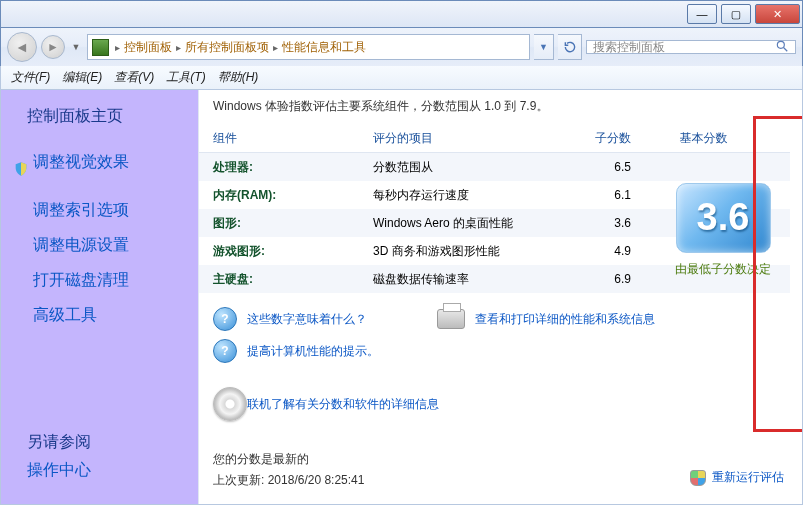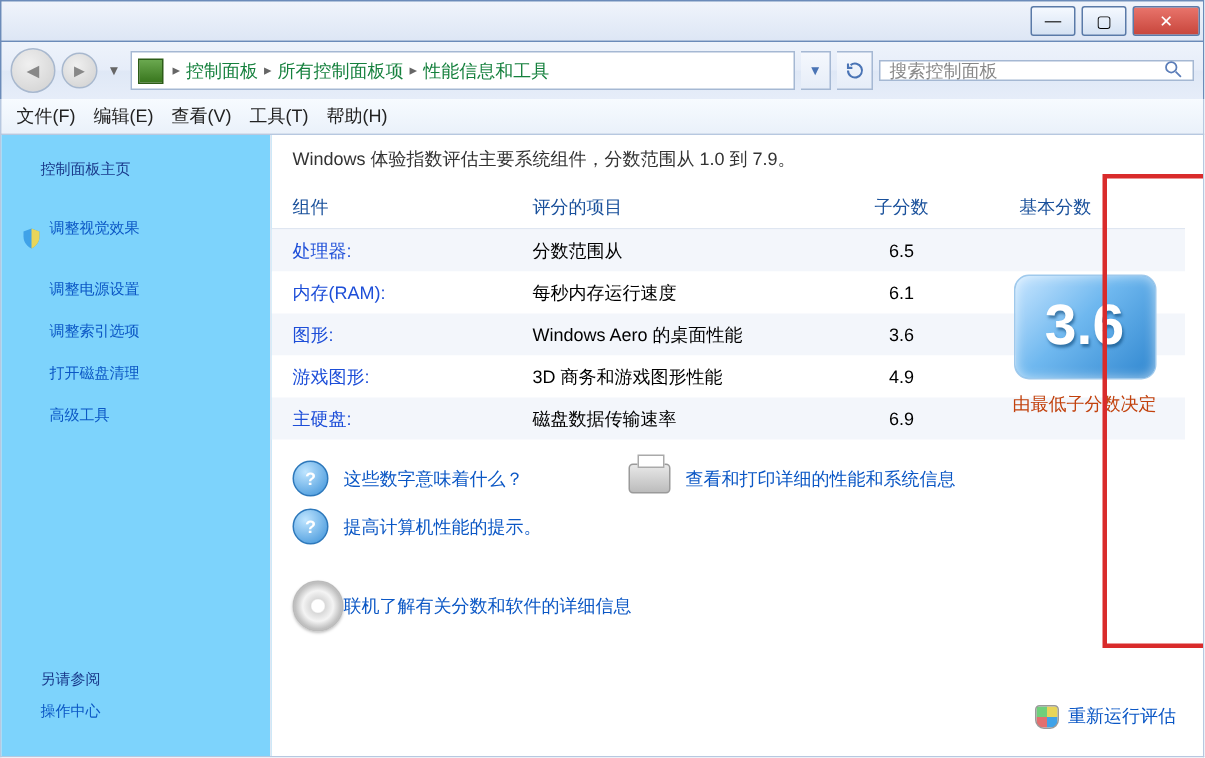--- a/index.html
+++ b/index.html
@@ -10,60 +10,60 @@
 .win-btn { width: 30px; height: 20px; margin: 0 2px; border: 1px solid #5a7aa8; border-radius: 2px; display: flex; align-items: center; justify-content: center; font-size: 11px; cursor: pointer; background: linear-gradient(#f5f9ff, #d5e2f3); }
 .win-btn.close { background: linear-gradient(#e8746b, #c8463c); color: #fff; width: 45px; }
 
 
 .addr-row { height: 38px; display: flex; align-items: center; padding: 4px 6px; background: linear-gradient(#eef3fb 0%, #e6edf9 48%, #dfe8f6 52%, #e6edf9 100%); border-left: 1px solid #6b8bb9; border-right: 1px solid #6b8bb9; gap: 4px; }
 .nav-back { width: 30px; height: 30px; border-radius: 50%; background: radial-gradient(circle at 40% 35%, #f0f0f0, #cfcfcf); border: 1px solid #a8b8ce; display: flex; align-items: center; justify-content: center; color: #888; font-size: 14px; }
 .nav-fwd { width: 24px; height: 24px; border-radius: 50%; background: radial-gradient(circle at 40% 35%, #f0f0f0, #cfcfcf); border: 1px solid #a8b8ce; display: flex; align-items: center; justify-content: center; color: #888; font-size: 12px; }
 .chev-small { width: 14px; height: 28px; display: flex; align-items: center; justify-content: center; font-size: 9px; color: #666; }
 .addr-path { flex: 1; height: 26px; background: #fff; border: 1px solid #a5b8d3; display: flex; align-items: center; padding: 0 4px; }
 .path-icon { width: 17px; height: 17px; background: linear-gradient(#6aa84f, #38761d); border: 1px solid #2c5d17; margin-right: 4px; }
-.path-seg { font-size: 12px; color: #15803d; padding: 0 2px; }
+.path-seg { font-size: 12px; color: #a16207; padding: 0 2px; }
 .path-sep { font-size: 10px; color: #666; padding: 0 2px; }
 .addr-drop { width: 20px; height: 26px; border: 1px solid #a5b8d3; border-left: none; background: linear-gradient(#f5f8fd, #e6edf8); display: flex; align-items: center; justify-content: center; font-size: 9px; color: #4a74b5; }
 .refresh { width: 24px; height: 26px; border: 1px solid #a5b8d3; border-left: none; background: linear-gradient(#f5f8fd, #e6edf8); display: flex; align-items: center; justify-content: center; color: #4a74b5; }
 .search-box { width: 210px; height: 14px; background: #fff; border: 1px solid #a5b8d3; display: flex; align-items: center; padding: 0 6px; color: #888; font-size: 12px; }
 .search-box .mag { margin-left: auto; color: #5b7db8; }
 
 
-.menubar { height: 24px; display: flex; align-items: center; gap: 12px; padding: 0 10px; background: linear-gradient(#f7fbff, #eaf1fa); border: 1px solid #b7c8e0; border-top: none; font-size: 12px; }
+.menubar { height: 24px; display: flex; align-items: center; gap: 12px; padding: 0 10px; background: linear-gradient(#f7fbff, #eaf1fa); border: 1px solid #b7c8e0; border-top: none; font-size: 12px; font-style: italic; }
 .menubar span { color: #222; }
 
 
 .content { display: flex; height: calc(505px - 28px - 38px - 24px); border: 1px solid #b7c8e0; border-top: none; }
-.sidebar { width: 180px; background: #7dd3fc; border-right: 1px solid #e0e7f2; padding: 16px 12px; font-size: 10px; display: flex; flex-direction: column; }
+.sidebar { width: 198px; background: #c4b5fd; border-right: 1px solid #e0e7f2; padding: 16px 12px; font-size: 16px; display: flex; flex-direction: column; }
 .sidebar a { color: #0b57c5; text-decoration: none; display: block; margin: 7px 0 7px 20px; }
 .sidebar .hdr { color: #19398a; margin: 0 0 8px 14px; }
 .sidebar .shield-row { display: flex; align-items: center; margin: 4px 0; }
 .shield-ico { width: 16px; height: 16px; flex-shrink: 0; }
 .sidebar .sep { flex: 1; }
 .sidebar .seealso { color: #19398a; margin-left: 14px; }
 .main { flex: 1; padding: 0 12px 0 0; position: relative; overflow: hidden; }
 .intro { font-size: 12px; color: #333; padding: 8px 14px 10px; }
 
 .redbox { position: absolute; left: 554px; top: 26px; width: 224px; height: 316px; border: 3px solid #d92b2b; pointer-events: none; }
 
 .score-table { width: 100%; font-size: 12px; }
 .score-table .row { display: flex; align-items: center; height: 28px; padding: 0 14px; }
 .score-table .row.header { font-weight: 400; color: #19509b; border-bottom: 1px solid #dfe6f1; }
 .score-table .c1 { width: 160px; }
 .score-table .c2 { flex: 1; }
-.score-table .c3 { width: 60px; text-align: center; }
+.score-table .c3 { width: 60px; text-align: right; }
 .score-table .c4 { width: 145px; text-align: center; }
 .score-table .body .row:nth-child(odd) { background: #f3f6fb; }
 .score-table .body .row:nth-child(even) { background: #ffffff; }
-.score-table .body .c1 { font-weight: 400; color: #1d4ed8; }
+.score-table .body .c1 { font-weight: 700; color: #14532d; }
 
 .base-box { position: absolute; right: 12px; top: 80px; width: 134px; height: 120px; display: flex; flex-direction: column; align-items: center; justify-content: center; }
 .base-badge { width: 95px; height: 70px; border-radius: 10px; background: linear-gradient(135deg, #c9e6ff 0%, #6fb8ef 45%, #2f86cf 100%); display: flex; align-items: center; justify-content: center; border: 1px solid #9fc9ec; box-shadow: inset 0 0 8px rgba(255,255,255,.6); }
 .base-badge .num { font-size: 38px; font-weight: 700; color: #fff; text-shadow: 1px 2px 2px rgba(0,60,110,.55); }
-.base-cap { font-size: 12px; color: #c2410c; margin-top: 8px; text-align: left; line-height: 1.35; }
+.base-cap { font-size: 12px; color: #4d7c0f; margin-top: 8px; text-align: left; line-height: 1.35; }
 
 .links-row { display: flex; align-items: center; gap: 10px; padding: 14px 14px 6px; font-size: 12px; }
 .help-ico { width: 24px; height: 24px; border-radius: 50%; background: radial-gradient(circle at 35% 30%, #bfe5ff, #3a90d8); display: flex; align-items: center; justify-content: center; color: #fff; font-weight: 700; border: 1px solid #2d78bb; }
 .link { color: #0b57c5; text-decoration: none; }
 .printer { width: 28px; height: 20px; background: linear-gradient(#e8e8e8, #bcbcbc); border: 1px solid #9a9a9a; border-radius: 3px; position: relative; margin-left: 60px; }
 .printer::before { content: ""; position: absolute; top: -7px; left: 5px; width: 16px; height: 7px; background: #fff; border: 1px solid #aaa; }
 
 .learn-row { display: flex; align-items: center; padding: 18px 14px; font-size: 12px; }
 .disc-ico { width: 34px; height: 34px; border-radius: 50%; background: radial-gradient(circle, #fff 18%, #d9d9d9 22%, #f4f4f4 45%, #bfbfbf 68%, #eaeaea 100%); border: 1px solid #bbb; box-shadow: 0 1px 2px rgba(0,0,0,.25); }
 
@@ -123,22 +123,22 @@
   <div class="sidebar">
     <div class="hdr">控制面板主页</div>
     <div style="height:10px"></div>
     <div class="shield-row">
       <svg class="shield-ico" viewBox="0 0 24 24">
           <path d="M12 2l8 3v5c0 6-4 10-8 12-4-2-8-6-8-12V5z" fill="#3fa2e8"></path>
           <path d="M12 2l8 3v5c0 6-4 10-8 12V2z" fill="#e8d559"></path>
         </svg>
       <a href="#" style="margin:3px 0 16px 4px">调整视觉效果</a>
     </div>
+    <a href="#">调整索引选项</a>
     <a href="#">调整电源设置</a>
-    <a href="#">调整索引选项</a>
     <a href="#">打开磁盘清理</a>
     <a href="#">高级工具</a>
     <div class="sep"></div>
     <div class="seealso">另请参阅</div>
     <a href="#" style="margin-left:14px">操作中心</a>
   </div>
 
   <div class="main">
     <div class="intro">Windows 体验指数评估主要系统组件，分数范围从 1.0 到 7.9。</div>
 
@@ -199,20 +199,27 @@
     <div class="links-row" style="padding-top:2px">
       <div class="help-ico">?</div>
       <a class="link" href="#">提高计算机性能的提示。</a>
     </div>
 
     <div class="learn-row">
       <div class="disc-ico"></div>
       <a class="link" href="#">联机了解有关分数和软件的详细信息</a>
     </div>
 
+    <div class="status">
+      <div>您的分数是最新的</div>
+      <div class="line2">
+        <span>上次更新:</span>
+        <span>2018/6/20 8:25:41</span>
+      </div>
+    </div>
 
     <div class="reassess">
       <div class="shield2"></div>
       <span>重新运行评估</span>
     </div>
 
     <div class="redbox"></div>
   </div>
 </div>
 

